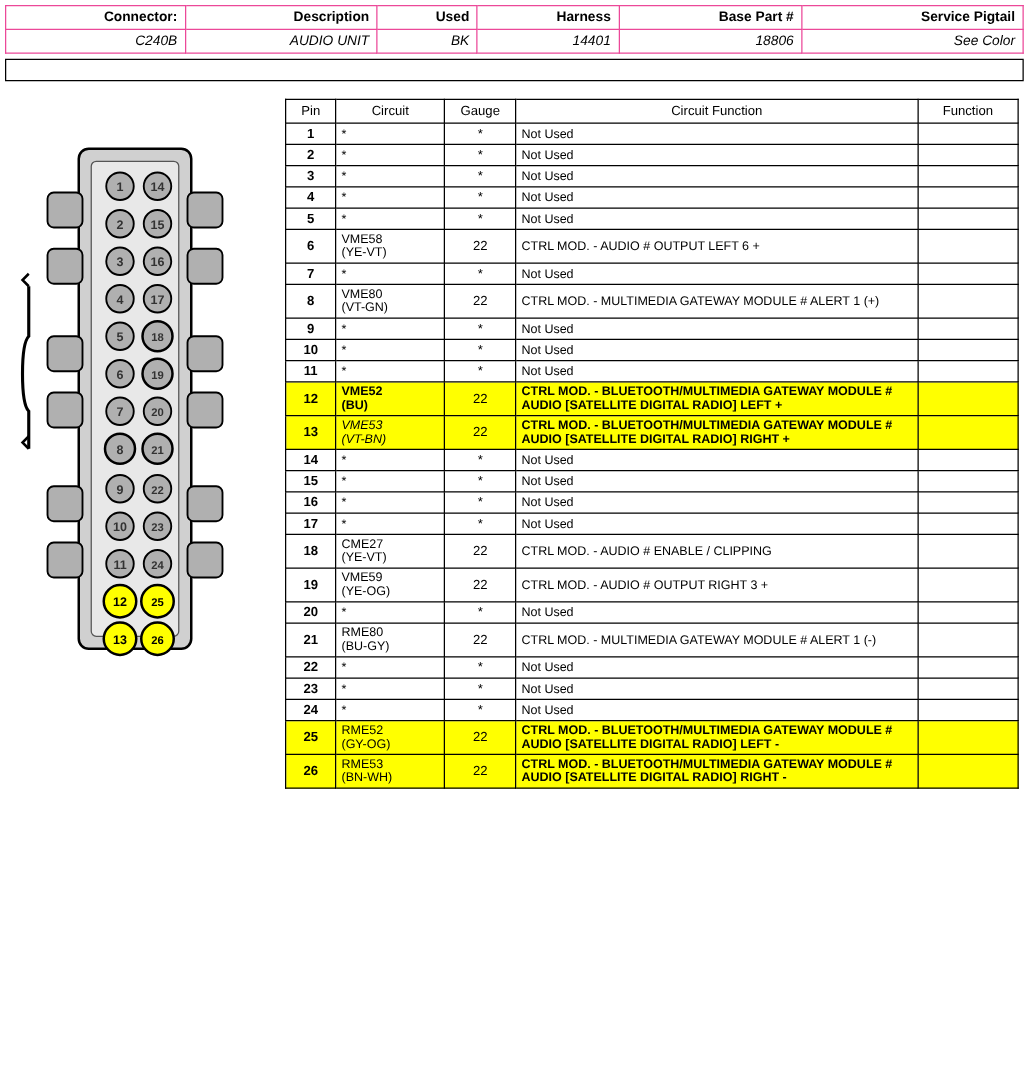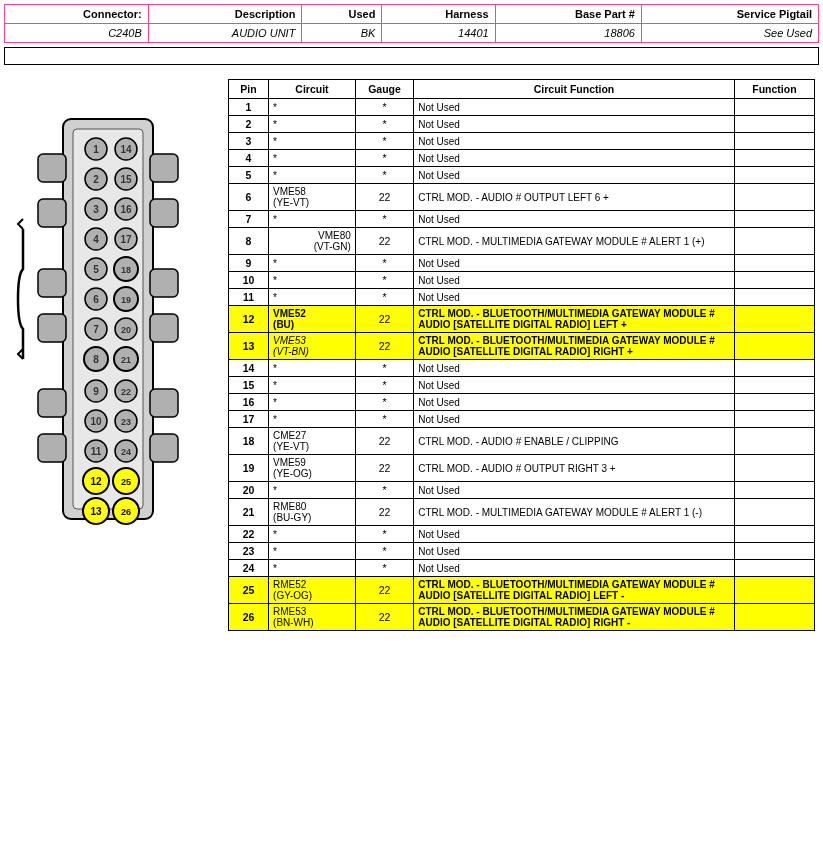--- a/index.html
+++ b/index.html
@@ -61,21 +61,21 @@
 
     .pin-table {
       width: 100%;
       border-collapse: collapse;
       font-size: 10.5px;
     }
     .pin-table th {
       border: 1px solid #000;
       padding: 3px 5px;
       text-align: center;
-      font-weight: bold;
+      font-weight: normal;
       background: #fff;
     }
     .pin-table td {
       border: 1px solid #000;
       padding: 2px 4px;
       vertical-align: middle;
     }
     .pin-table td.pin-num {
       text-align: center;
       font-weight: bold;
@@ -114,21 +114,21 @@
       <th>Service Pigtail</th>
     </tr>
   </thead>
   <tbody>
     <tr>
       <td>C240B</td>
       <td>AUDIO UNIT</td>
       <td>BK</td>
       <td>14401</td>
       <td>18806</td>
-      <td>See Used</td>
+      <td>See Color</td>
     </tr>
   </tbody>
 </table>
 
 <div class="spacer-row"></div>
 
 <div class="main-content">
 
   <div class="connector-diagram">
     <svg class="connector-svg" viewBox="0 0 200 460" xmlns="http://www.w3.org/2000/svg">
@@ -292,21 +292,21 @@
           </tr>
           <tr>
             <td class="pin-num">7</td>
             <td class="circuit" style="white-space: pre-line;">*</td>
             <td class="gauge">*</td>
             <td class="circuit-func">Not Used</td>
             <td class=""></td>
           </tr>
           <tr>
             <td class="pin-num">8</td>
-            <td class="circuit" style="white-space: pre-line; text-align: right;">VME80
+            <td class="circuit" style="white-space: pre-line;">VME80
 (VT-GN)</td>
             <td class="gauge">22</td>
             <td class="circuit-func">CTRL MOD. - MULTIMEDIA GATEWAY MODULE # ALERT 1 (+)</td>
             <td class=""></td>
           </tr>
           <tr>
             <td class="pin-num">9</td>
             <td class="circuit" style="white-space: pre-line;">*</td>
             <td class="gauge">*</td>
             <td class="circuit-func">Not Used</td>

